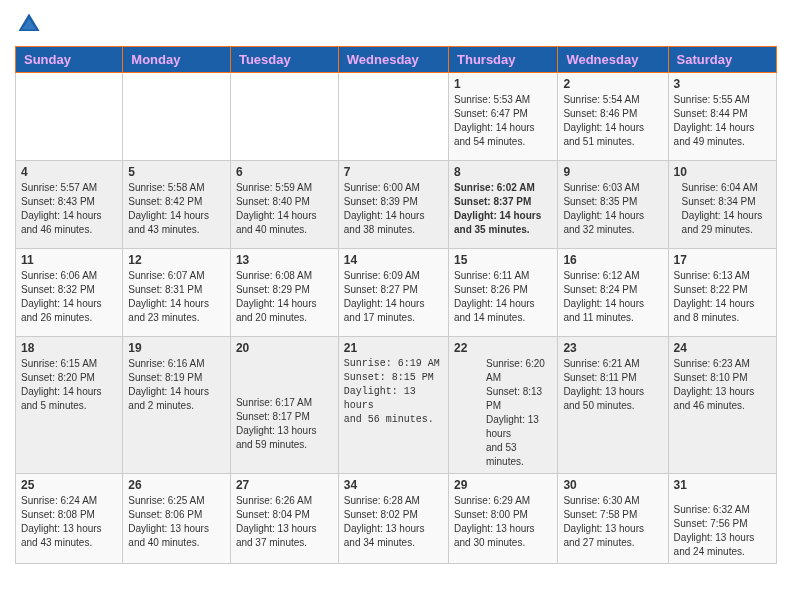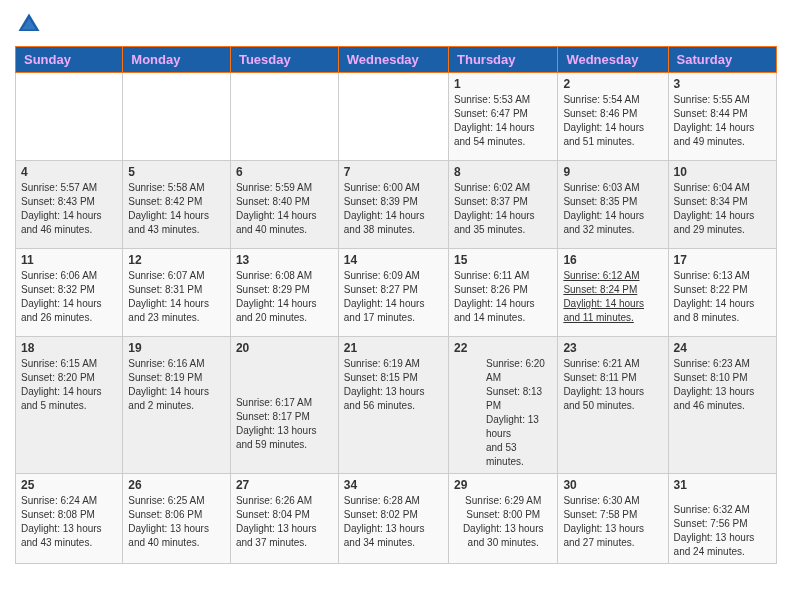--- a/index.html
+++ b/index.html
@@ -185,35 +185,35 @@
           </td>
           <td>
             <span class="day-num">7</span>
             <div class="day-info" style="white-space: pre-line;">Sunrise: 6:00 AM
 Sunset: 8:39 PM
 Daylight: 14 hours
 and 38 minutes.</div>
           </td>
           <td>
             <span class="day-num">8</span>
-            <div class="day-info" style="white-space: pre-line;">Sunrise: 6:02 AM
+            <div class="day-info" style="white-space: pre-line; font-weight: bold;">Sunrise: 6:02 AM
 Sunset: 8:37 PM
 Daylight: 14 hours
 and 35 minutes.</div>
           </td>
           <td>
             <span class="day-num">9</span>
             <div class="day-info" style="white-space: pre-line;">Sunrise: 6:03 AM
 Sunset: 8:35 PM
 Daylight: 14 hours
 and 32 minutes.</div>
           </td>
           <td>
             <span class="day-num">10</span>
-            <div class="day-info" style="white-space: pre-line;">Sunrise: 6:04 AM
+            <div class="day-info" style="white-space: pre-line; margin-left: 8px;">Sunrise: 6:04 AM
 Sunset: 8:34 PM
 Daylight: 14 hours
 and 29 minutes.</div>
           </td>
         </tr>
         <tr>
           <td>
             <span class="day-num">11</span>
             <div class="day-info" style="white-space: pre-line;">Sunrise: 6:06 AM
 Sunset: 8:32 PM
@@ -243,21 +243,21 @@
           </td>
           <td>
             <span class="day-num">15</span>
             <div class="day-info" style="white-space: pre-line;">Sunrise: 6:11 AM
 Sunset: 8:26 PM
 Daylight: 14 hours
 and 14 minutes.</div>
           </td>
           <td>
             <span class="day-num">16</span>
-            <div class="day-info" style="white-space: pre-line; text-decoration: underline;">Sunrise: 6:12 AM
+            <div class="day-info" style="white-space: pre-line;">Sunrise: 6:12 AM
 Sunset: 8:24 PM
 Daylight: 14 hours
 and 11 minutes.</div>
           </td>
           <td>
             <span class="day-num">17</span>
             <div class="day-info" style="white-space: pre-line;">Sunrise: 6:13 AM
 Sunset: 8:22 PM
 Daylight: 14 hours
 and 8 minutes.</div>
@@ -280,21 +280,21 @@
           </td>
           <td>
             <span class="day-num">20</span>
             <div class="day-info" style="white-space: pre-line; margin-top: 41px;">Sunrise: 6:17 AM
 Sunset: 8:17 PM
 Daylight: 13 hours
 and 59 minutes.</div>
           </td>
           <td>
             <span class="day-num">21</span>
-            <div class="day-info" style="white-space: pre-line;">Sunrise: 6:19 AM
+            <div class="day-info" style="white-space: pre-line; font-family: Liberation Mono, monospace;">Sunrise: 6:19 AM
 Sunset: 8:15 PM
 Daylight: 13 hours
 and 56 minutes.</div>
           </td>
           <td>
             <span class="day-num">22</span>
             <div class="day-info" style="white-space: pre-line; margin-left: 32px;">Sunrise: 6:20 AM
 Sunset: 8:13 PM
 Daylight: 13 hours
 and 53 minutes.</div>
@@ -338,21 +338,21 @@
           </td>
           <td>
             <span class="day-num">34</span>
             <div class="day-info" style="white-space: pre-line;">Sunrise: 6:28 AM
 Sunset: 8:02 PM
 Daylight: 13 hours
 and 34 minutes.</div>
           </td>
           <td>
             <span class="day-num">29</span>
-            <div class="day-info" style="white-space: pre-line; text-align: center;">Sunrise: 6:29 AM
+            <div class="day-info" style="white-space: pre-line;">Sunrise: 6:29 AM
 Sunset: 8:00 PM
 Daylight: 13 hours
 and 30 minutes.</div>
           </td>
           <td>
             <span class="day-num">30</span>
             <div class="day-info" style="white-space: pre-line;">Sunrise: 6:30 AM
 Sunset: 7:58 PM
 Daylight: 13 hours
 and 27 minutes.</div>

